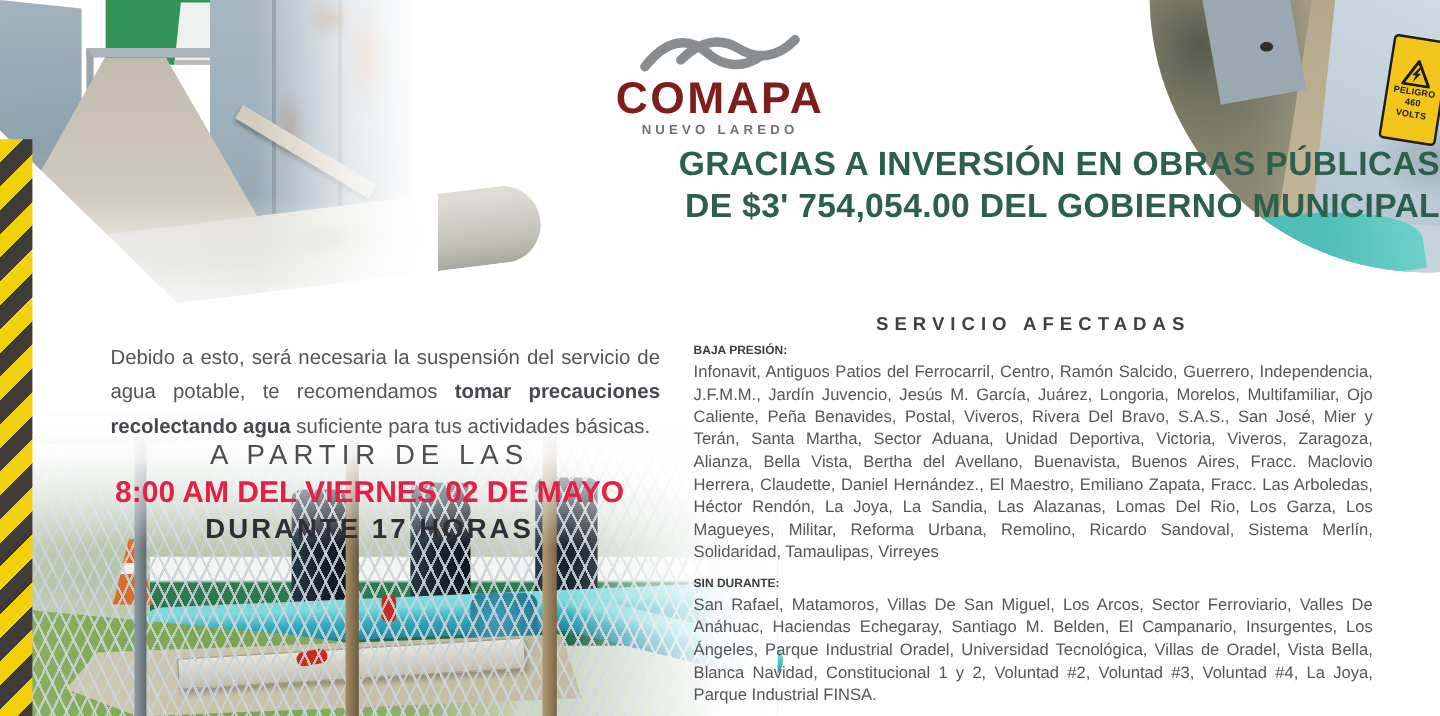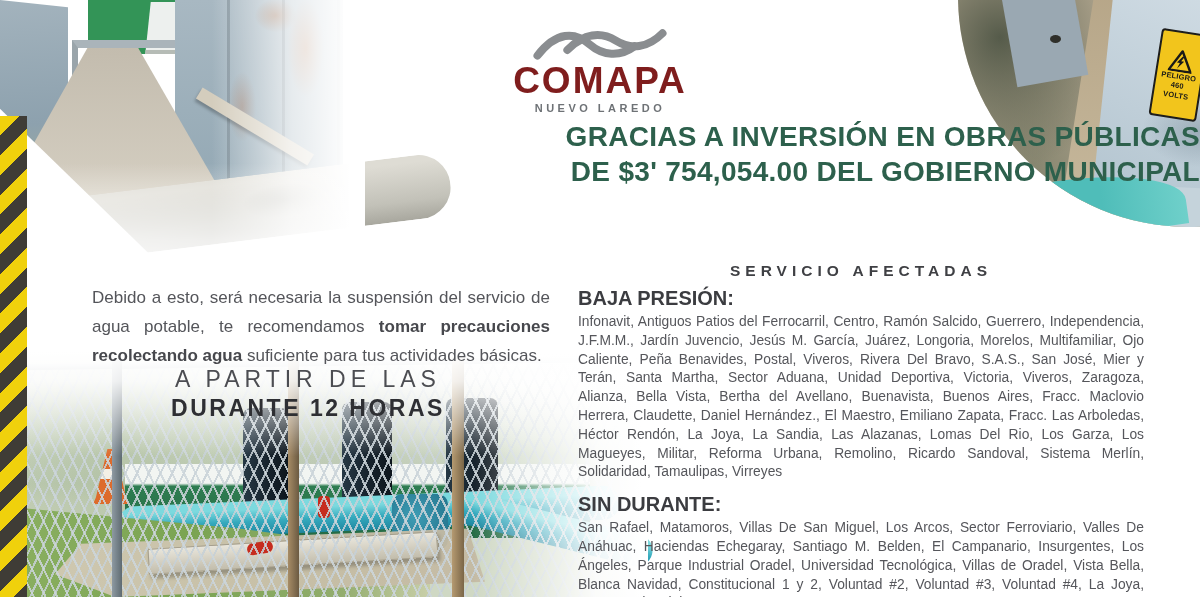--- a/index.html
+++ b/index.html
@@ -127,21 +127,21 @@
             font-size:17px; line-height:29px; color:#54555a;margin-left:16px; }
   #notice b { font-weight:800; color:#47484d; }
   #schedule { left:70px; top:366px; width:476px; text-align:center; z-index:3; }
   .sched-intro { font-size:23px; letter-spacing:5px; color:#4c4d52; font-weight:400;text-align:center; }
   .sched-date  { font-size:25px; font-weight:800; color:#e32048; margin-top:3px; white-space:nowrap; }
   .sched-dur   { font-size:23px; font-weight:800; color:#2e2f33; letter-spacing:2.5px; margin-top:2px; }
 
   
   #affected { left:578px; top:262px; width:566px; z-index:3; }
   .aff-title { text-align:center; font-size:15.5px; font-weight:800; letter-spacing:5px; color:#3f4044; margin-bottom:7px; }
-  .aff-label { font-size:20px; font-weight:800; color:#3b3c40; margin-bottom:3px; }
+  .aff-label { font-size:10px; font-weight:800; color:#3b3c40; margin-bottom:3px; }
   .aff-list  { font-size:13.8px; line-height:18.8px; color:#55565b; text-align:justify; margin-bottom:11px; }
 </style>
 </head>
 <body>
 
 <div id="canvas">
 
   <div id="photo-tl" class="abs">
     <div class="tl-green"></div>
     <div class="tl-whitebox"></div>
@@ -217,21 +217,22 @@
     <div>DE $3' 754,054.00 DEL GOBIERNO MUNICIPAL</div>
   </div>
 
   <div id="subheadline" class="abs">
   </div>
 
   <p id="notice" class="abs"><span>Debido a esto, será necesaria la suspensión del servicio de agua potable, te recomendamos </span><b>tomar precauciones recolectando agua</b><span> suficiente para tus actividades básicas.</span></p>
 
   <div id="schedule" class="abs">
     <div class="sched-intro">A PARTIR DE LAS</div>
-    <div class="sched-dur">DURANTE 12 HORAS</div>
+    <div class="sched-date">8:00 AM DEL VIERNES 02 DE MAYO</div>
+    <div class="sched-dur">DURANTE 17 HORAS</div>
   </div>
 
   <div id="affected" class="abs">
     <div class="aff-title">SERVICIO AFECTADAS</div>
     <div class="aff-label">BAJA PRESIÓN:</div>
     <div class="aff-list">Infonavit, Antiguos Patios del Ferrocarril, Centro, Ramón Salcido, Guerrero, Independencia, J.F.M.M., Jardín Juvencio, Jesús M. García, Juárez, Longoria, Morelos, Multifamiliar, Ojo Caliente, Peña Benavides, Postal, Viveros, Rivera Del Bravo, S.A.S., San José, Mier y Terán, Santa Martha, Sector Aduana, Unidad Deportiva, Victoria, Viveros, Zaragoza, Alianza, Bella Vista, Bertha del Avellano, Buenavista, Buenos Aires, Fracc. Maclovio Herrera, Claudette, Daniel Hernández., El Maestro, Emiliano Zapata, Fracc. Las Arboledas, Héctor Rendón, La Joya, La Sandia, Las Alazanas, Lomas Del Rio, Los Garza, Los Magueyes, Militar, Reforma Urbana, Remolino, Ricardo Sandoval, Sistema Merlín, Solidaridad, Tamaulipas, Virreyes</div>
     <div class="aff-label">SIN DURANTE:</div>
     <div class="aff-list">San Rafael, Matamoros, Villas De San Miguel, Los Arcos, Sector Ferroviario, Valles De Anáhuac, Haciendas Echegaray, Santiago M. Belden, El Campanario, Insurgentes, Los Ángeles, Parque Industrial Oradel, Universidad Tecnológica, Villas de Oradel, Vista Bella, Blanca Navidad, Constitucional 1 y 2, Voluntad #2, Voluntad #3, Voluntad #4, La Joya, Parque Industrial FINSA.</div>
   </div>
 

